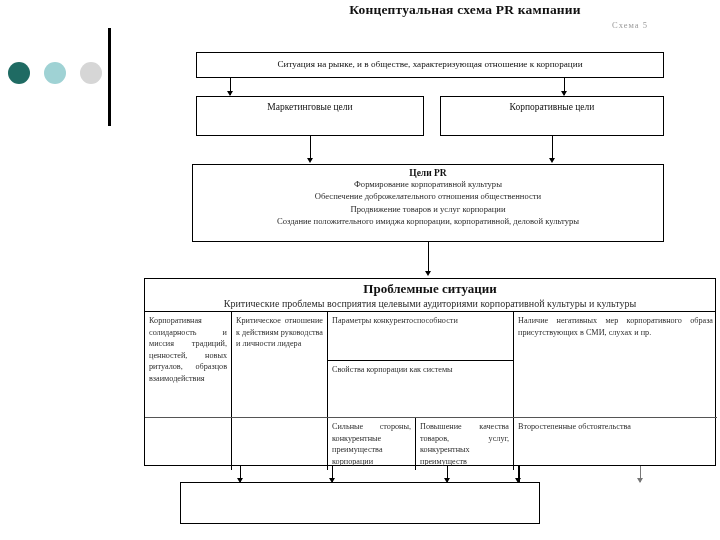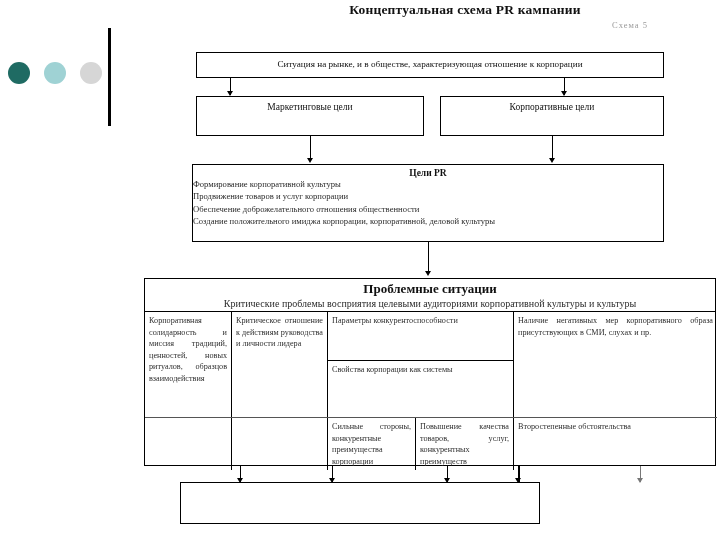--- a/index.html
+++ b/index.html
@@ -41,21 +41,21 @@
   }
 
   #situation-box{left:196px;top:52px;width:468px;height:26px;}
   #situation-box .box-title{font-size:9.2px;padding-top:5px;}
 
   #marketing-box{left:196px;top:96px;width:228px;height:40px;}
   #corporate-box{left:440px;top:96px;width:224px;height:40px;}
 
   #pr-goals-box{left:192px;top:164px;width:472px;height:78px;}
   #pr-goals-box .hd{text-align:center;font-weight:bold;font-size:9.5px;margin-top:3px;font-family:Liberation Serif, serif;}
-  #pr-goals-box .ln{font-size:8.6px;line-height:12.4px;color:#2b2b2b;}
+  #pr-goals-box .ln{text-align:center;font-size:8.6px;line-height:12.4px;color:#2b2b2b;}
 
   
   .vline{position:absolute;background:#000;width:1px;}
   .arrow-head{
     position:absolute;width:0;height:0;
     border-left:3.5px solid transparent;border-right:3.5px solid transparent;
     border-top:5px solid #000;
   }
 
   
@@ -114,22 +114,22 @@
   </div>
 
   <div class="vline" style="left:310px;top:136px;height:23px;"></div>
   <div class="arrow-head" style="left:306.5px;top:158px;"></div>
   <div class="vline" style="left:552px;top:136px;height:23px;"></div>
   <div class="arrow-head" style="left:548.5px;top:158px;"></div>
 
   <div class="box" id="pr-goals-box">
     <div class="hd">Цели PR</div>
     <div class="ln">Формирование корпоративной культуры</div>
+    <div class="ln">Обеспечение доброжелательного отношения общественности</div>
     <div class="ln">Продвижение товаров и услуг корпорации</div>
-    <div class="ln">Обеспечение доброжелательного отношения общественности</div>
     <div class="ln">Создание положительного имиджа корпорации, корпоративной, деловой культуры</div>
   </div>
 
   <div class="vline" style="left:428px;top:242px;height:30px;"></div>
   <div class="arrow-head" style="left:424.5px;top:271px;"></div>
 
   <div id="problem-table">
     <div class="ptitle">Проблемные ситуации</div>
     <div class="psub">Критические проблемы восприятия целевыми аудиториями корпоративной культуры и культуры</div>
 

